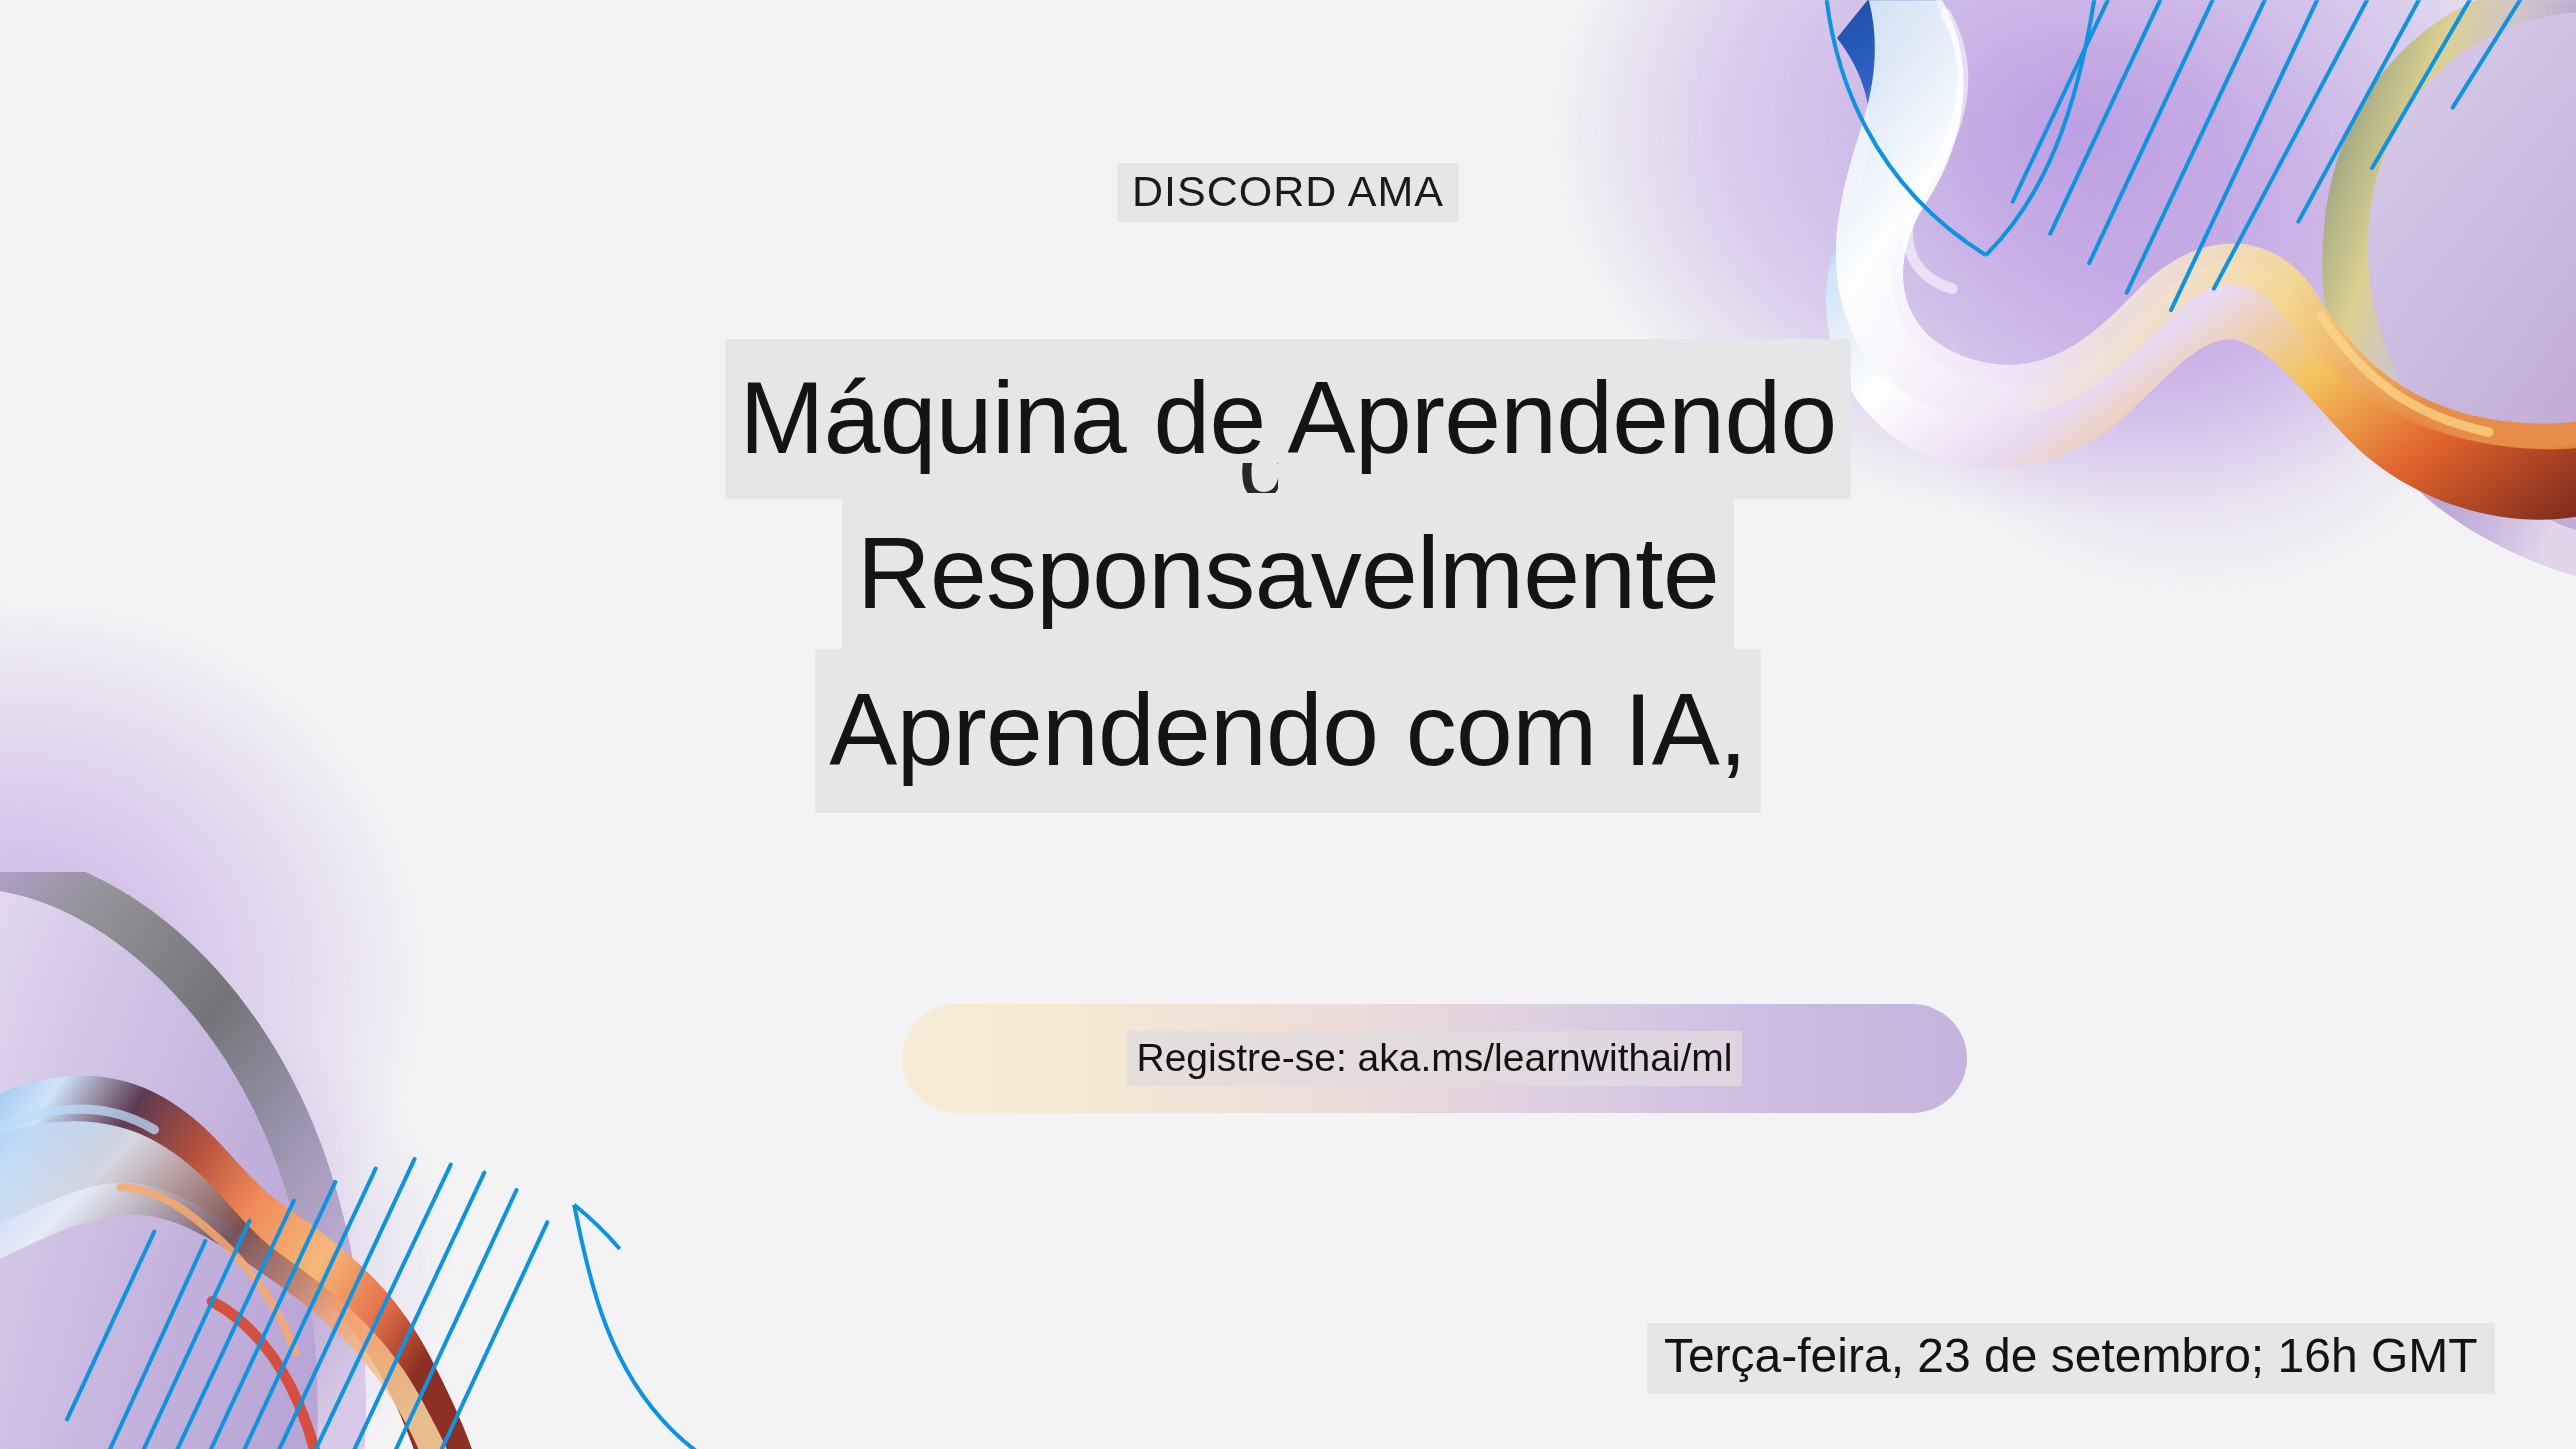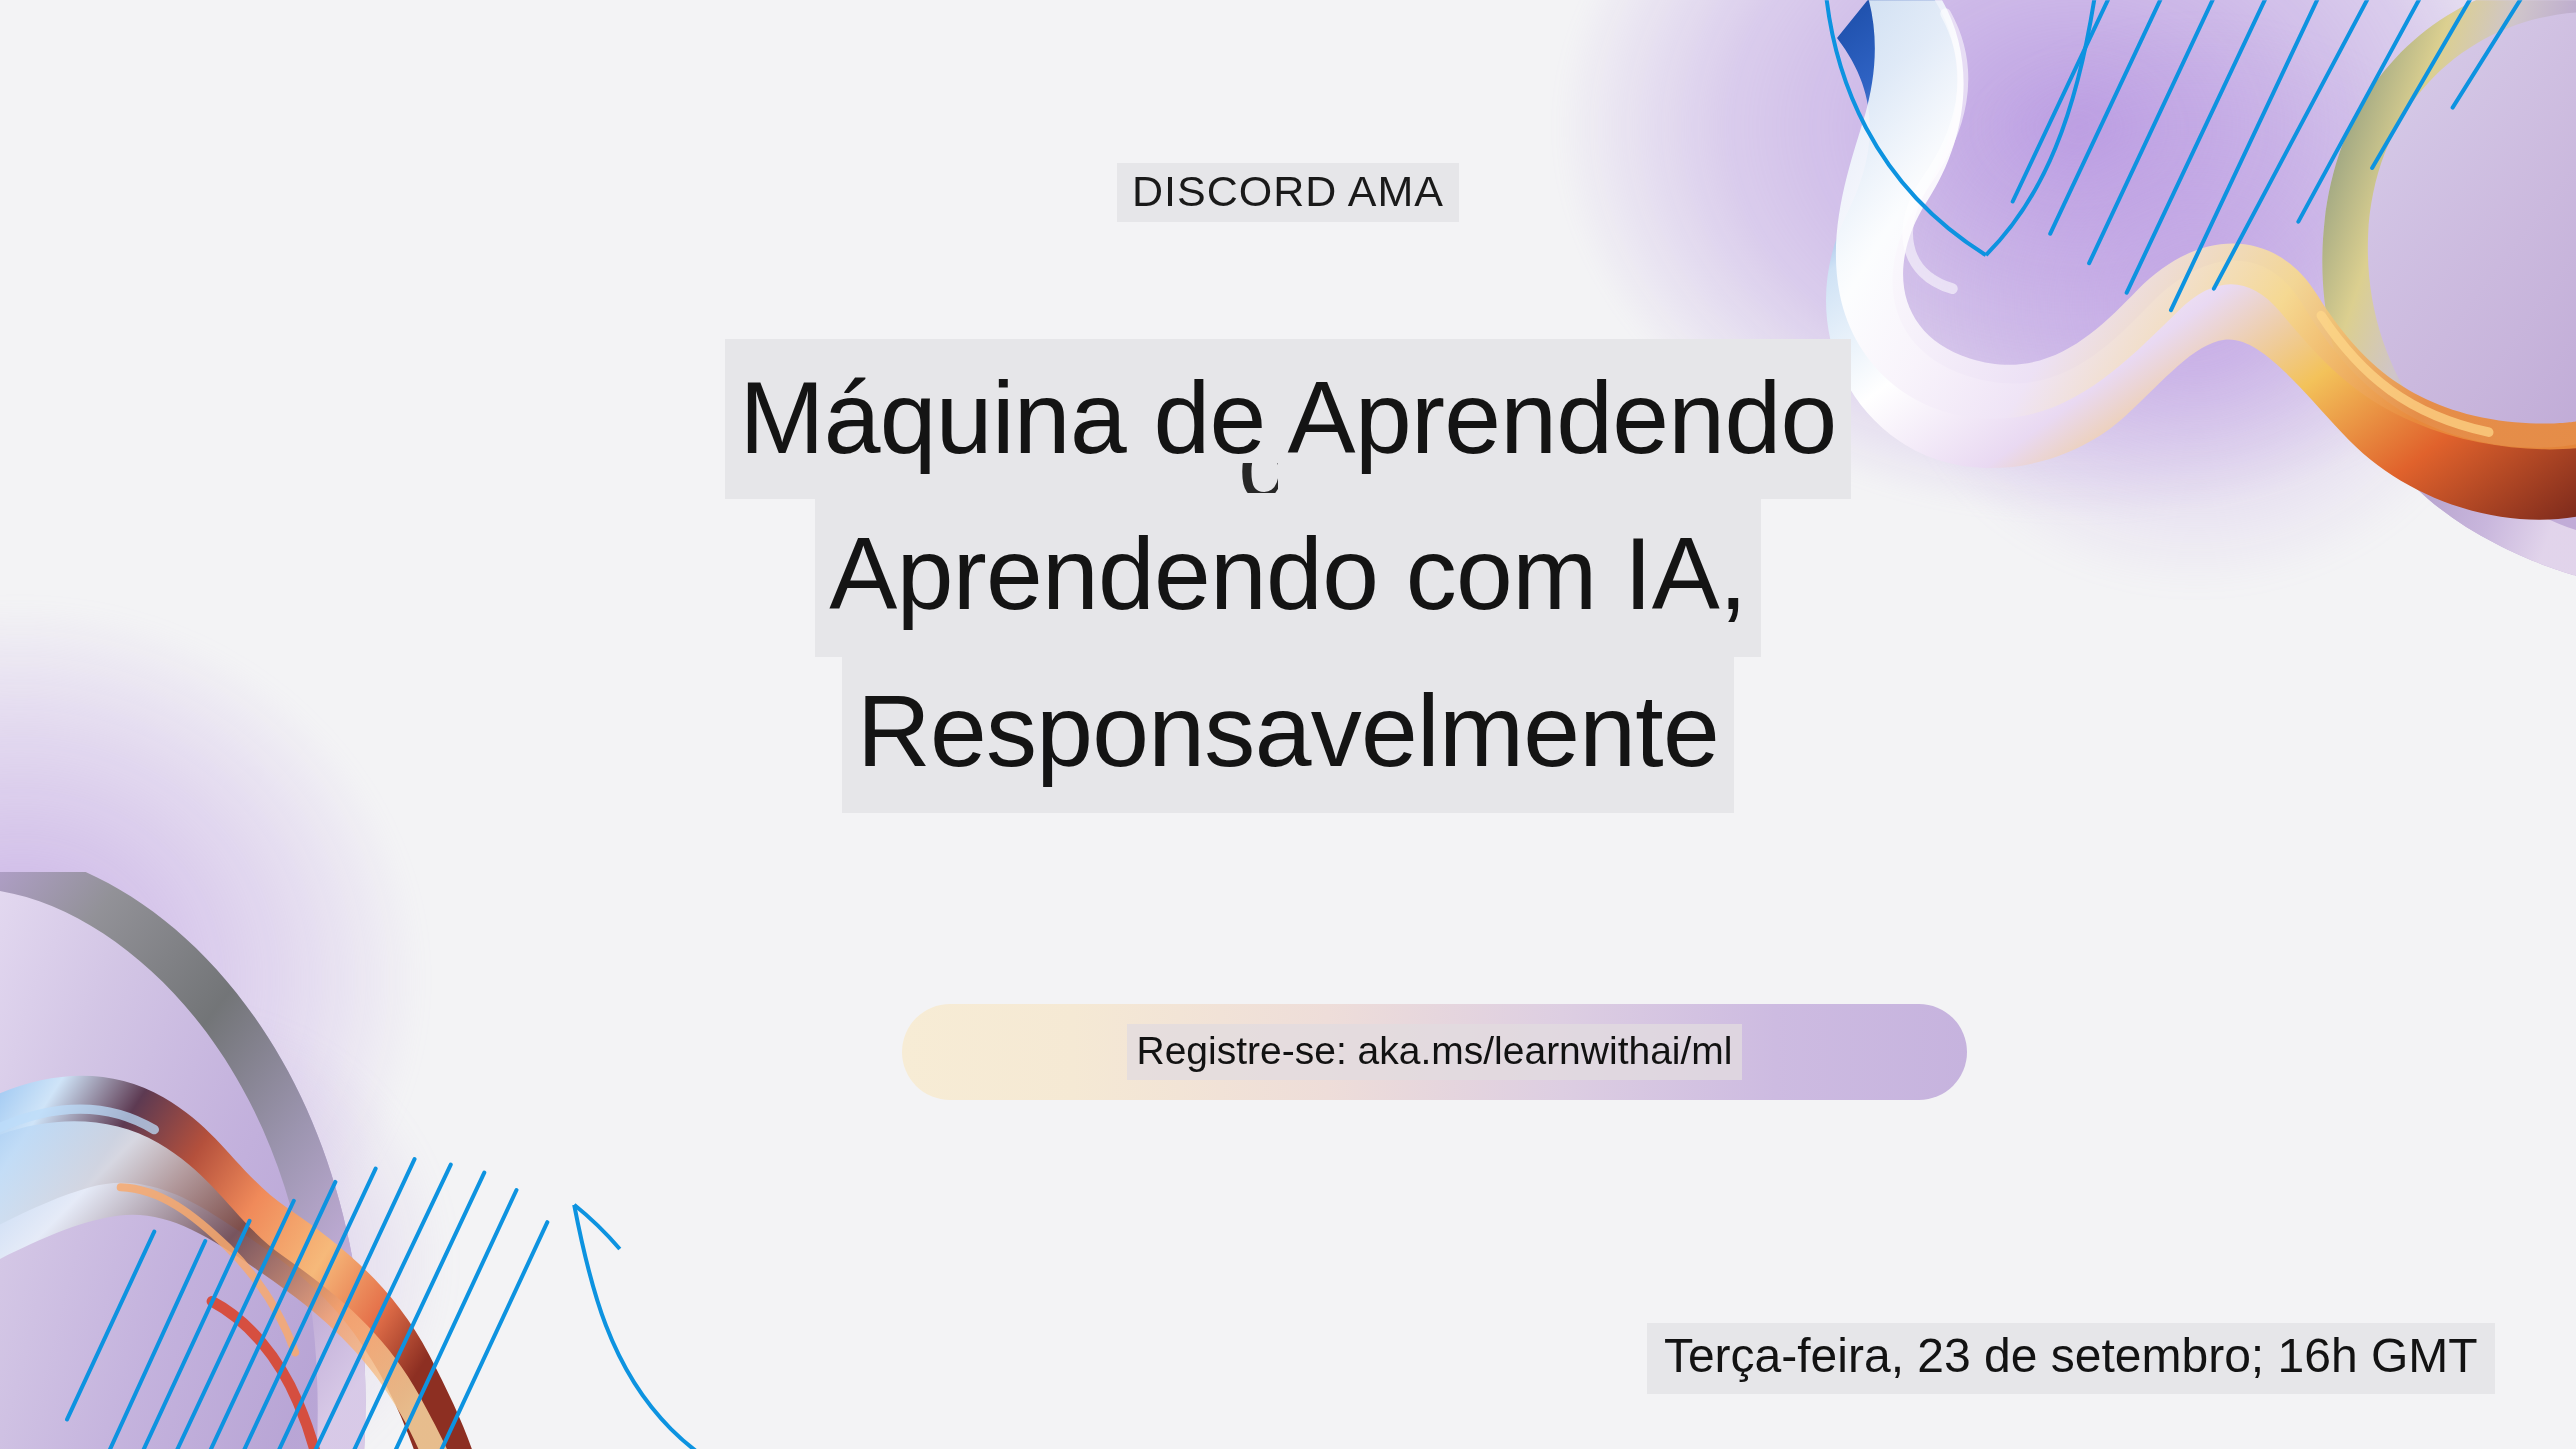--- a/index.html
+++ b/index.html
@@ -65,21 +65,21 @@
   #headline .l3{margin-top:-4px;}
 
   
   #ghost{
     position:absolute;left:1238px;top:463px;width:40px;height:29.5px;
     color:#1d1d1d;font-size:101px;line-height:0;overflow:hidden;
     opacity:.95;
   }
 
   #cta{
-    position:absolute;left:902px;top:1004px;width:1065px;height:96px;
+    position:absolute;left:902px;top:1004px;width:1065px;height:109px;
     border-radius:66px;
     background:linear-gradient(90deg,#f7ecd5 0%,#f5e9d4 16%,#eeddd9 40%,#ddcee2 62%,#cdbbe1 82%,#c6b3de 100%);
     display:flex;align-items:center;justify-content:center;
   }
   #cta .pilltext{
     background:rgba(226,219,223,.78);
     font-size:39px;color:#121212;padding:6.7px 9.4px 9.4px 9.4px;line-height:1.0;
   }
 
   #datebox{position:absolute;right:81px;top:1323px;}
@@ -248,26 +248,26 @@
   <div id="content">
 
     <div id="eyebrow">
       <span class="hl">DISCORD AMA</span>
     </div>
 
     <div id="headline">
       <div class="hline l1">
         <span class="hl">Máquina de Aprendendo</span>
       </div>
+      <div class="hline l3">
+        <span class="hl">Responsavelmente</span>
+      </div>
       <div class="hline l2">
         <span class="hl">Aprendendo com IA,</span>
       </div>
-      <div class="hline l3">
-        <span class="hl">Responsavelmente</span>
-      </div>
     </div>
 
     <div id="ghost">g</div>
 
     <div id="cta">
       <span class="pilltext">Registre-se: aka.ms/learnwithai/ml</span>
     </div>
 
     <div id="datebox">
       <span class="hl">Terça-feira, 23 de setembro; 16h GMT</span>

